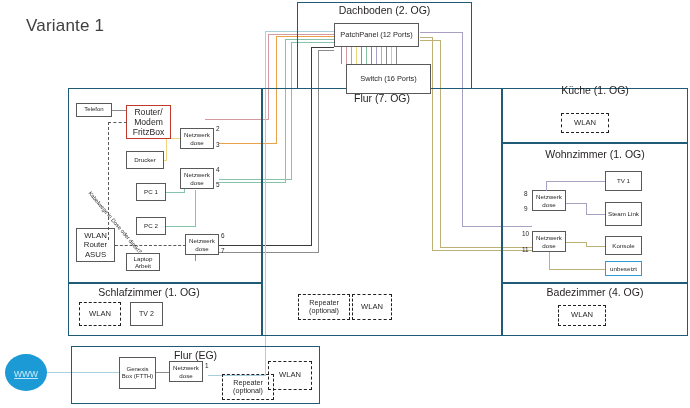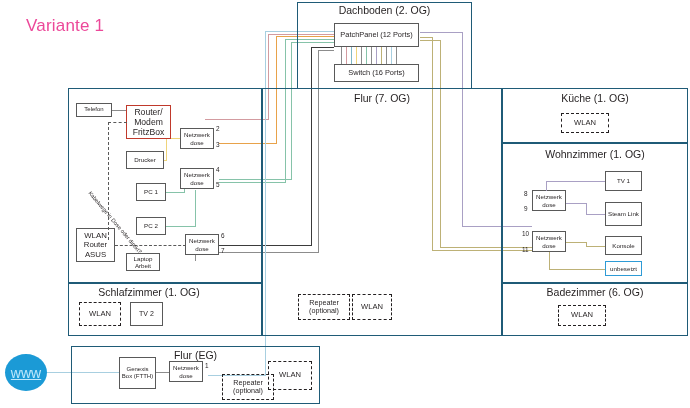--- a/index.html
+++ b/index.html
@@ -1,19 +1,19 @@
 <!DOCTYPE html>
 <html><head>
 <meta charset="utf-8">
 <style>
   html,body{margin:0;padding:0;background:#ffffff;}
   body{width:690px;height:408px;overflow:hidden;font-family:"Liberation Sans",sans-serif;}
   #stage{position:relative;width:690px;height:408px;background:#fff;}
 
-  .title{position:absolute;font-size:17px;color:#ec4899;letter-spacing:.2px;}
+  .title{position:absolute;font-size:17px;color:#404040;letter-spacing:.2px;}
 
   .room{position:absolute;border:1.6px solid #1f5b77;background:transparent;box-sizing:border-box;}
   .room-label{position:absolute;font-size:10.5px;color:#231f20;text-align:center;white-space:nowrap;}
 
   .box{position:absolute;box-sizing:border-box;border:1.4px solid #595959;background:#ffffff;
        display:flex;align-items:center;justify-content:center;text-align:center;
        font-size:6.2px;color:#231f20;line-height:1.18;padding:1px;}
   .box.big{font-size:9.5px;}
   .box.med{font-size:7.4px;}
   .box.red{border:1.6px solid #c0392b;}
@@ -101,50 +101,50 @@
 
   <div class="room" style="left:297px;top:2px;width:175px;height:87px;"></div>
   <div class="room-label" style="left:297px;top:4px;width:175px;">Dachboden (2. OG)</div>
 
   <div class="room" style="left:68px;top:88px;width:194px;height:195px;"></div>
 
   <div class="room" style="left:262px;top:88px;width:240px;height:248px;"></div>
   <div class="room-label" style="left:262px;top:92px;width:240px;">Flur (7. OG)</div>
 
   <div class="room" style="left:502px;top:88px;width:186px;height:55px;"></div>
-  <div class="room-label" style="left:502px;top:92px;width:186px;">Küche (1. OG)</div>
+  <div class="room-label" style="left:502px;top:84px;width:186px;">Küche (1. OG)</div>
 
   <div class="room" style="left:502px;top:143px;width:186px;height:140px;"></div>
   <div class="room-label" style="left:502px;top:148px;width:186px;">Wohnzimmer (1. OG)</div>
 
   <div class="room" style="left:68px;top:283px;width:194px;height:53px;"></div>
   <div class="room-label" style="left:68px;top:286px;width:162px;">Schlafzimmer (1. OG)</div>
 
   <div class="room" style="left:502px;top:283px;width:186px;height:53px;"></div>
-  <div class="room-label" style="left:502px;top:286px;width:186px;">Badezimmer (6. OG)</div>
+  <div class="room-label" style="left:502px;top:286px;width:186px;">Badezimmer (4. OG)</div>
 
   <div class="room" style="left:71px;top:346px;width:249px;height:58px;"></div>
   <div class="room-label" style="left:71px;top:349px;width:249px;">Flur (EG)</div>
 
   <div class="box med" style="left:334px;top:23px;width:85px;height:24px;">PatchPanel (12 Ports)</div>
 
   <div class="wire v" style="left:341px;top:47px;height:17px;border-color:#8c8c8c;"></div>
   <div class="wire v" style="left:346px;top:47px;height:17px;border-color:#d39ba0;"></div>
   <div class="wire v" style="left:351px;top:47px;height:17px;border-color:#7fb8c6;"></div>
   <div class="wire v" style="left:356px;top:47px;height:17px;border-color:#efd47a;"></div>
   <div class="wire v" style="left:361px;top:47px;height:17px;border-color:#8c8c8c;"></div>
   <div class="wire v" style="left:366px;top:47px;height:17px;border-color:#86c3a9;"></div>
   <div class="wire v" style="left:371px;top:47px;height:17px;border-color:#8c8c8c;"></div>
   <div class="wire v" style="left:376px;top:47px;height:17px;border-color:#a9a0c4;"></div>
   <div class="wire v" style="left:381px;top:47px;height:17px;border-color:#bdb176;"></div>
   <div class="wire v" style="left:386px;top:47px;height:17px;border-color:#8c8c8c;"></div>
   <div class="wire v" style="left:391px;top:47px;height:17px;border-color:#a8cfe0;"></div>
   <div class="wire v" style="left:396px;top:47px;height:17px;border-color:#8c8c8c;"></div>
 
-  <div class="box med" style="left:334px;top:64px;width:85px;height:18px;">Switch (16 Ports)</div>
+  <div class="box med" style="left:346px;top:64px;width:85px;height:30px;">Switch (16 Ports)</div>
 
   <div class="box" style="left:76px;top:103px;width:36px;height:14px;font-size:6px;">Telefon</div>
   <div class="wire h" style="left:112px;top:110px;width:14px;border-color:#8c8c8c;"></div>
 
   <div class="box red big" style="left:126px;top:105px;width:45px;height:34px;font-size:8.6px;">Router/ Modem FritzBox</div>
 
   <div class="box" style="left:126px;top:151px;width:38px;height:18px;">Drucker</div>
   <div class="box" style="left:136px;top:183px;width:30px;height:18px;">PC 1</div>
   <div class="box" style="left:136px;top:217px;width:30px;height:18px;">PC 2</div>
   <div class="box med" style="left:76px;top:228px;width:39px;height:34px;font-size:7.8px;">WLAN Router ASUS</div>
@@ -197,21 +197,21 @@
   <div class="wire h" style="left:549px;top:269px;width:56px;border-color:#bdb176;"></div>
 
   <div class="box dashed" style="left:79px;top:302px;width:42px;height:24px;font-size:7.6px;">WLAN</div>
   <div class="box" style="left:130px;top:302px;width:33px;height:24px;font-size:7px;">TV 2</div>
 
   <div class="box dashed" style="left:298px;top:294px;width:52px;height:26px;font-size:7.2px;">Repeater (optional)</div>
   <div class="box dashed" style="left:352px;top:294px;width:40px;height:26px;font-size:7.6px;">WLAN</div>
 
   <div class="box dashed" style="left:558px;top:305px;width:48px;height:21px;font-size:7.6px;">WLAN</div>
 
-  <div class="www" style="left:5px;top:354px;width:42px;height:37px;font-size:14px;text-decoration:underline;">www</div>
+  <div class="www" style="left:5px;top:354px;width:42px;height:37px;font-size:11px;text-decoration:underline;">www</div>
 
   <div class="box" style="left:119px;top:357px;width:37px;height:32px;font-size:6px;">Genexis Box (FTTH)</div>
   <div class="box" style="left:169px;top:361px;width:34px;height:21px;">Netzwerk dose</div>
   <div class="pnum" style="left:205px;top:362px;">1</div>
 
   <div class="box dotted" style="left:222px;top:374px;width:52px;height:26px;font-size:7.2px;">Repeater (optional)</div>
   <div class="box dotted" style="left:268px;top:361px;width:44px;height:29px;font-size:7.6px;">WLAN</div>
 
 </div>
 

